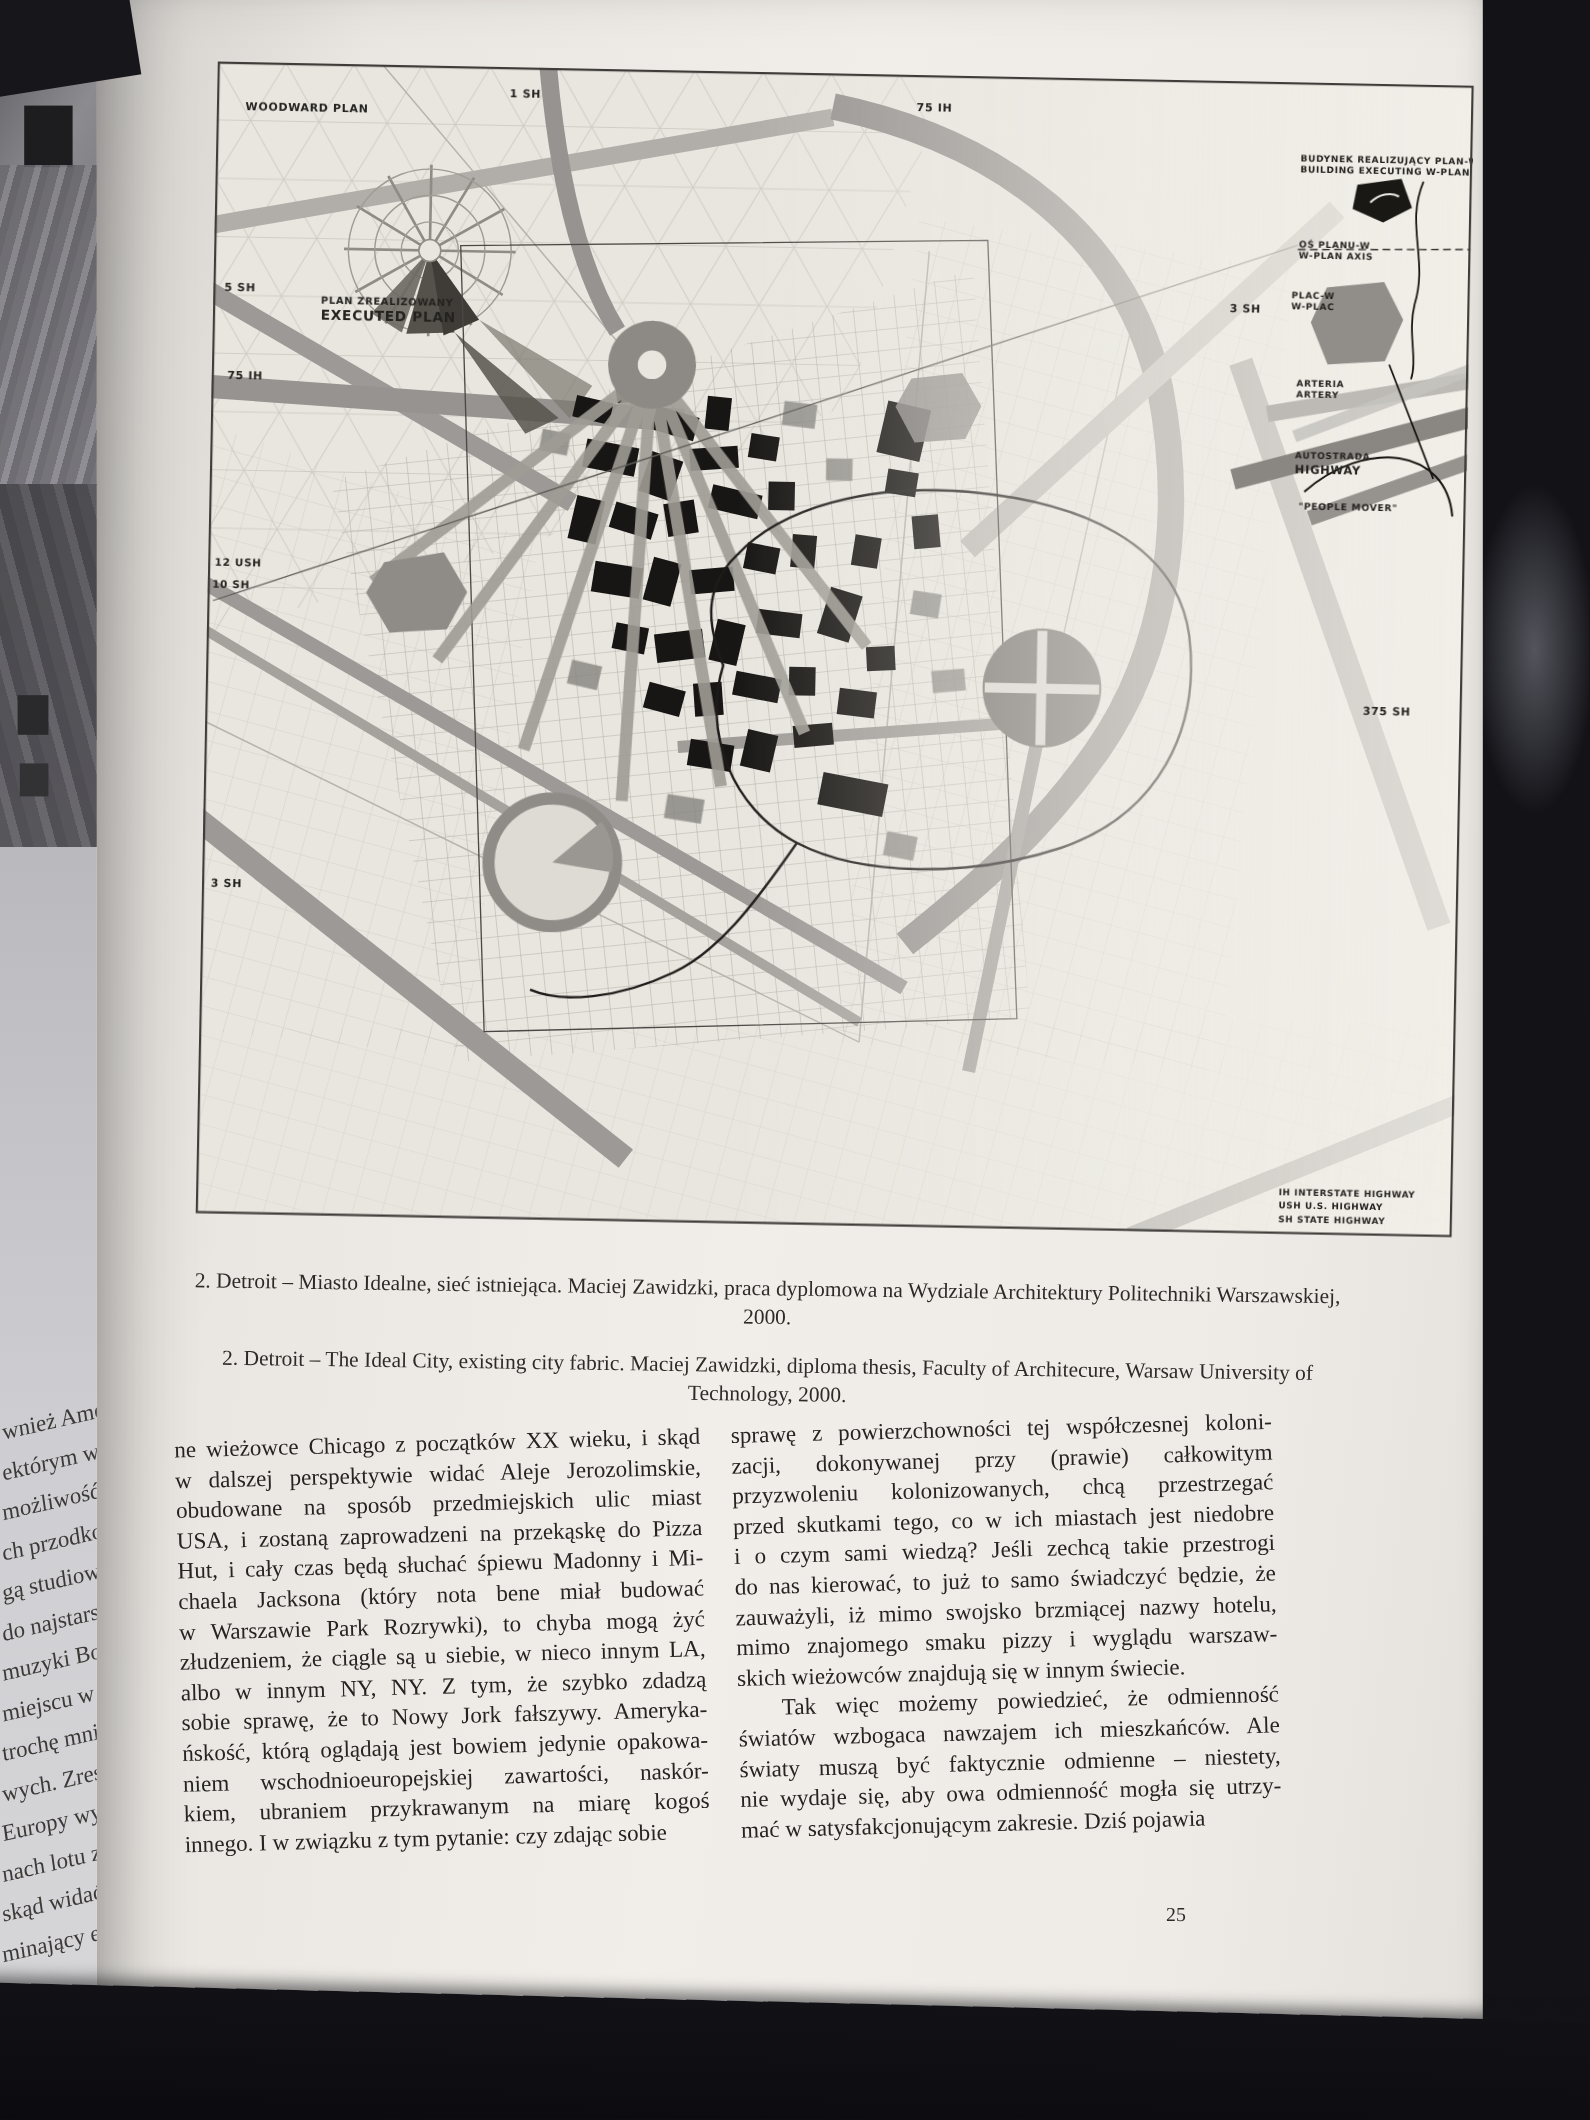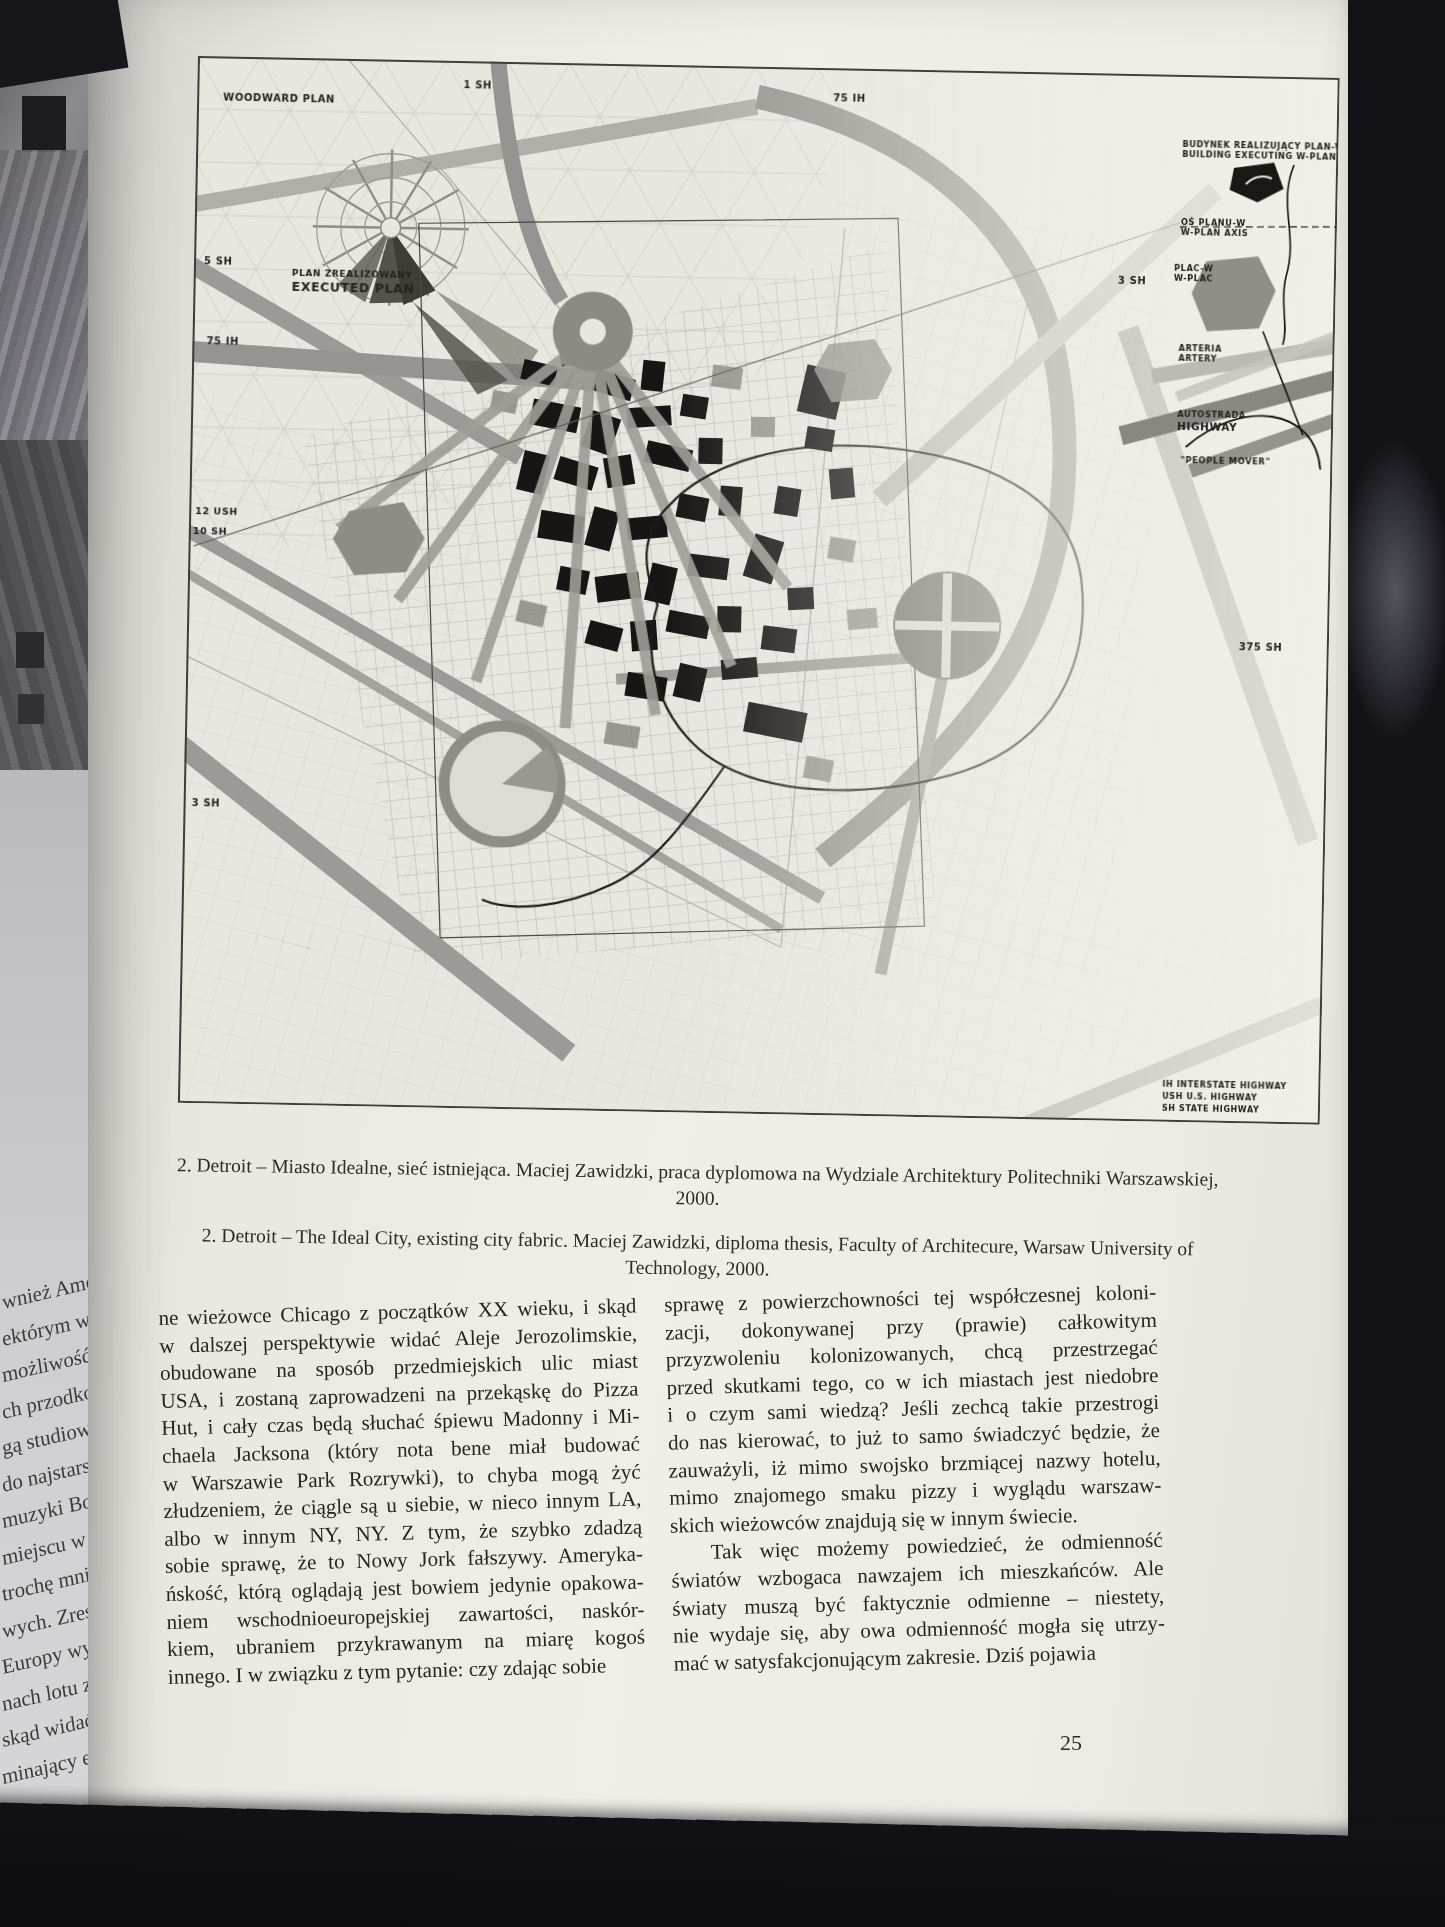--- a/index.html
+++ b/index.html
@@ -56,21 +56,21 @@
 
   
   .columns{position:absolute;left:70px;top:1298px;display:flex;gap:28px;
     transform:rotate(-1.5deg);transform-origin:center top;color:#262422;}
   .col{width:478px;font-size:21px;line-height:27.6px;}
   .col.right{width:492px;}
   .line{text-align:justify;text-align-last:justify;}
   .line.para-end{text-align-last:left;}
   .line.indent{padding-left:40px;box-sizing:border-box;}
 
-  .page-number{position:absolute;left:972px;top:1736px;font-size:22px;color:#2d2b28;}
+  .page-number{position:absolute;left:972px;top:1736px;font-size:18px;color:#2d2b28;}
 
   
   .desk-bottom{position:absolute;left:-20px;top:1802px;width:1520px;height:220px;
     transform:rotate(1.4deg);transform-origin:left top;z-index:4;
     background:linear-gradient(180deg,#111116 0%,#0b0b0f 60%,#08080c 100%);
     box-shadow:0 -6px 14px rgba(20,20,24,.55);}
 
   
   .mlabel{font-family:"DejaVu Sans",sans-serif;font-weight:700;fill:#24221f;letter-spacing:.6px;}
 </style>

